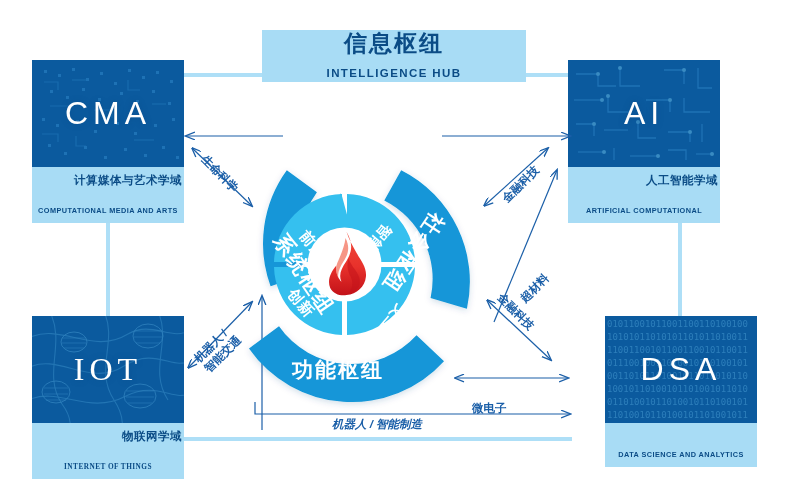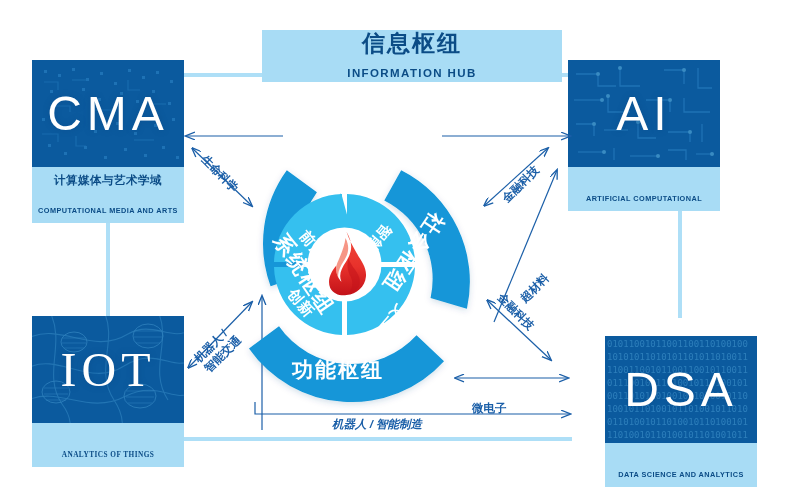--- a/index.html
+++ b/index.html
@@ -10,21 +10,21 @@
     overflow: hidden;
   }
   #stage { position: relative; width: 787px; height: 500px; background:#fff; }
 
   
   .conn { position: absolute; background: #AEDFF7; }
 
   
   .hub-banner {
     position: absolute;
-    left: 262px; top: 30px; width: 300px; height: 52px;
+    left: 262px; top: 30px; width: 264px; height: 52px;
     background: #A8DCF5;
     display: flex; flex-direction: column;
     align-items: center; justify-content: center;
     line-height: 1;
     gap: 8px;
   }
   .hub-cn {
     font-size: 23px; font-weight: bold; color: #0B4C86;
     letter-spacing: 2px;
   }
@@ -36,36 +36,36 @@
   
   .card { position: absolute; width: 152px; }
   .card-img {
     position: relative; width: 152px; height: 107px;
     background: #0B5A9E; overflow: hidden;
   }
   .card-img .pattern { position: absolute; inset: 0; opacity: .55; }
   .card-abbr {
     position: absolute; inset: 0;
     display: flex; align-items: center; justify-content: center;
-    color: #ffffff; font-size: 48px; font-weight: 300;
+    color: #ffffff; font-size: 32px; font-weight: 300;
     letter-spacing: 5px; z-index: 2;
     text-shadow: 0 0 6px rgba(11,70,130,.45);
     border-radius: 8px;
   }
   .card-cap {
     width: 152px; background: #A8DCF5;
     padding: 8px 2px 9px; text-align: center; line-height: 1;
   }
-  .cap-cn { font-size: 11.5px; font-weight: bold; color: #0B4C86; letter-spacing: .5px; }
+  .cap-cn { font-size: 11.5px; font-weight: bold; color: #0B4C86; letter-spacing: .5px; text-align: right; }
   .cap-en { font-size: 7.3px; font-weight: bold; color: #0B4C86; letter-spacing: .45px; margin-top: 20px; }
 
   #card-cma { left: 32px;  top: 60px; }
   #card-ai  { left: 568px; top: 60px; }
   #card-iot { left: 32px;  top: 316px; font-family: Liberation Serif, serif; }
-  #card-dsa { left: 568px; top: 336px; padding-left: 37px; }
+  #card-dsa { left: 568px; top: 316px; padding-left: 37px; }
 
   
   #hub-svg { position: absolute; left: 175px; top: 95px; }
 
   
   #arrows { position: absolute; left: 0; top: 0; }
   .arrow-label {
     position: absolute; color: #1B5FA8; font-size: 11.5px;
     font-weight: bold; white-space: nowrap; line-height: 1.15;
   }
@@ -78,21 +78,21 @@
 <div id="stage">
 
   <div class="conn" style="left:184px; top:73px;  width:82px;  height:4px;"></div>
   <div class="conn" style="left:522px; top:73px;  width:48px;  height:4px;"></div>
   <div class="conn" style="left:106px; top:150px; width:4px;   height:168px;"></div>
   <div class="conn" style="left:678px; top:150px; width:4px;   height:168px;"></div>
   <div class="conn" style="left:184px; top:437px; width:388px; height:4px;"></div>
 
   <div class="hub-banner">
     <div class="hub-cn">信息枢纽</div>
-    <div class="hub-en">INFORMATION HUB</div>
+    <div class="hub-en">INTELLIGENCE HUB</div>
   </div>
 
   <div class="card" id="card-cma">
     <div class="card-img">
       <svg class="pattern" viewBox="0 0 152 107">
         <g fill="#2E86C8">
           <rect x="12" y="10" width="3" height="3"></rect>
             <rect x="26" y="14" width="3" height="3"></rect>
           <rect x="40" y="8" width="3" height="3"></rect>
             <rect x="54" y="18" width="3" height="3"></rect>
@@ -181,20 +181,21 @@
             <circle cx="70" cy="62" r="2"></circle>
             <circle cx="122" cy="72" r="2"></circle>
           <circle cx="36" cy="92" r="2"></circle>
             <circle cx="90" cy="96" r="2"></circle>
             <circle cx="144" cy="94" r="2"></circle>
         </g>
       </svg>
       <div class="card-abbr">AI</div>
     </div>
     <div class="card-cap">
+      <div class="cap-cn">人工智能学域</div>
       <div class="cap-en">ARTIFICIAL COMPUTATIONAL</div>
     </div>
   </div>
 
   <div class="card" id="card-iot">
     <div class="card-img">
       <svg class="pattern" viewBox="0 0 152 107">
         <g stroke="#3E93CC" stroke-width="1.1" fill="none" opacity=".85">
           <path d="M-4 22 C30 6 60 40 96 18 C120 4 140 26 158 14"></path>
           <path d="M-4 52 C26 36 58 72 92 50 C124 30 142 56 158 44"></path>
@@ -212,21 +213,22 @@
         <g stroke="#4FA3D8" stroke-width=".8" opacity=".65">
           <path d="M30 22 h24 M30 27 h24 M32 32 h20"></path>
           <path d="M102 15 h28 M102 21 h28 M104 27 h24"></path>
           <path d="M12 72 h24 M12 78 h24 M14 84 h20"></path>
           <path d="M94 75 h28 M94 81 h28 M96 87 h24"></path>
         </g>
       </svg>
       <div class="card-abbr">IOT</div>
     </div>
     <div class="card-cap">
-      <div class="cap-en">ANALYTICS OF THINGS</div>
+      <div class="cap-cn">物联网学域</div>
+      <div class="cap-en">INTERNET OF THINGS</div>
     </div>
   </div>
 
   <div class="card" id="card-dsa">
     <div class="card-img">
       <svg class="pattern" viewBox="0 0 152 107">
         <g fill="#4FA3D8" font-family="DejaVu Sans Mono, monospace" font-size="9" opacity=".9">
           <text x="2" y="11">01011001011001100110100100</text>
           <text x="2" y="24">10101011010101101011010011</text>
           <text x="2" y="37">11001100101100110010110011</text>

